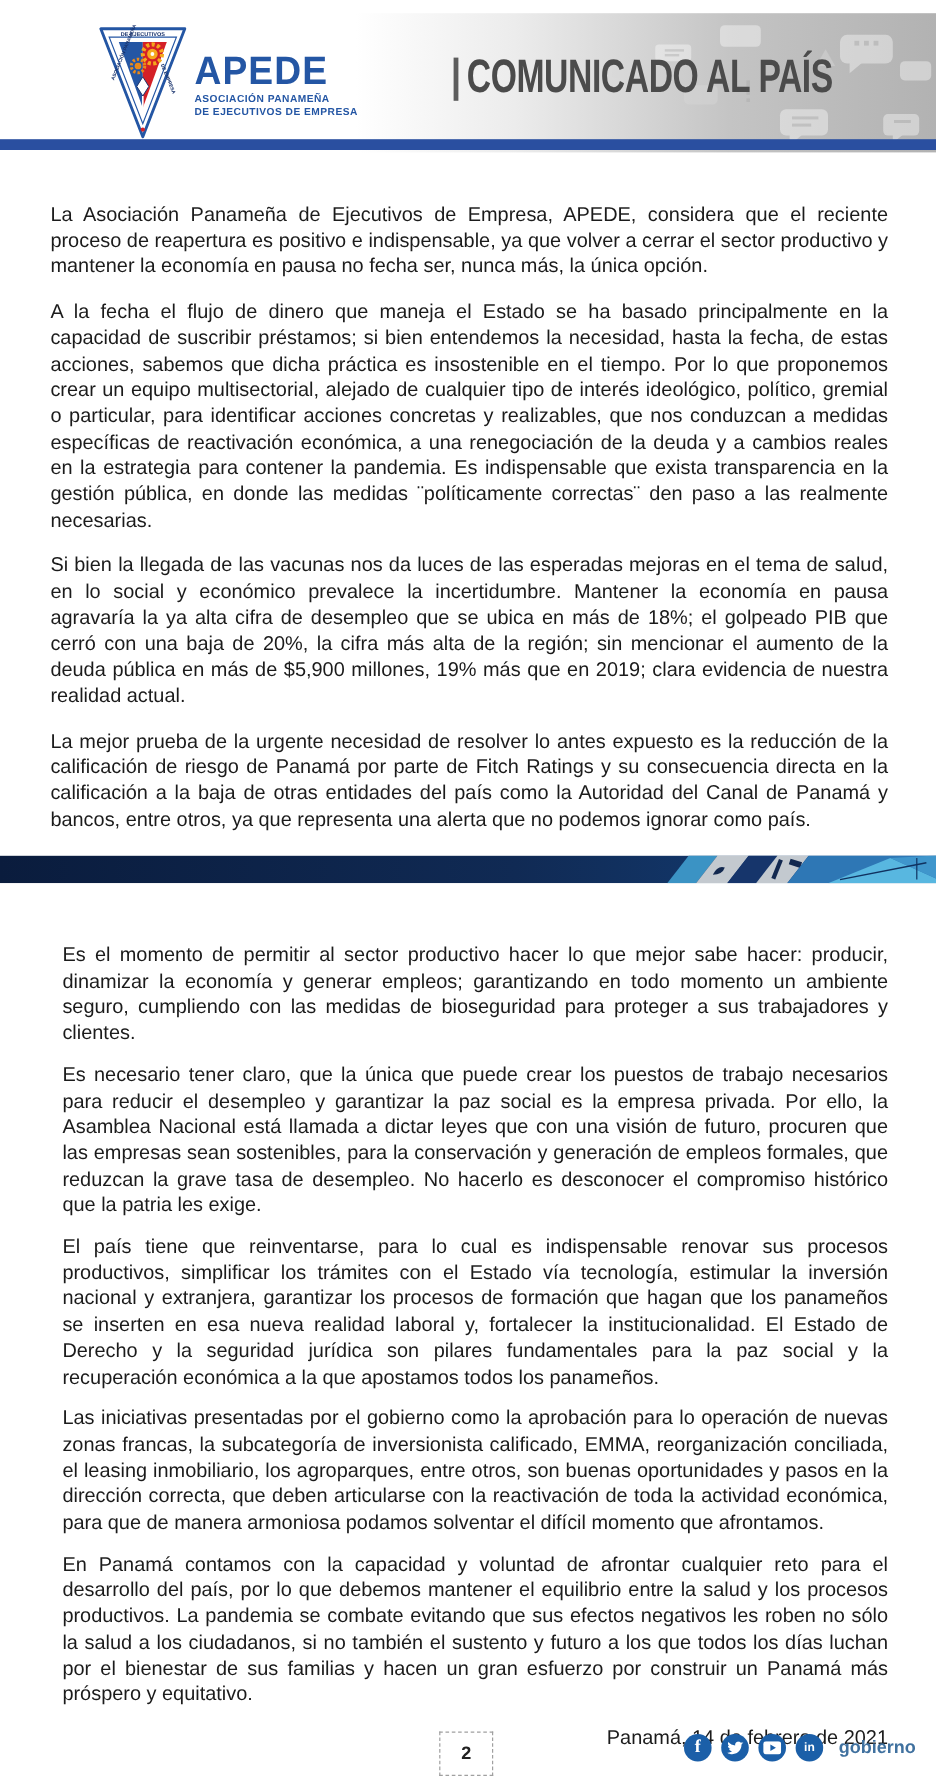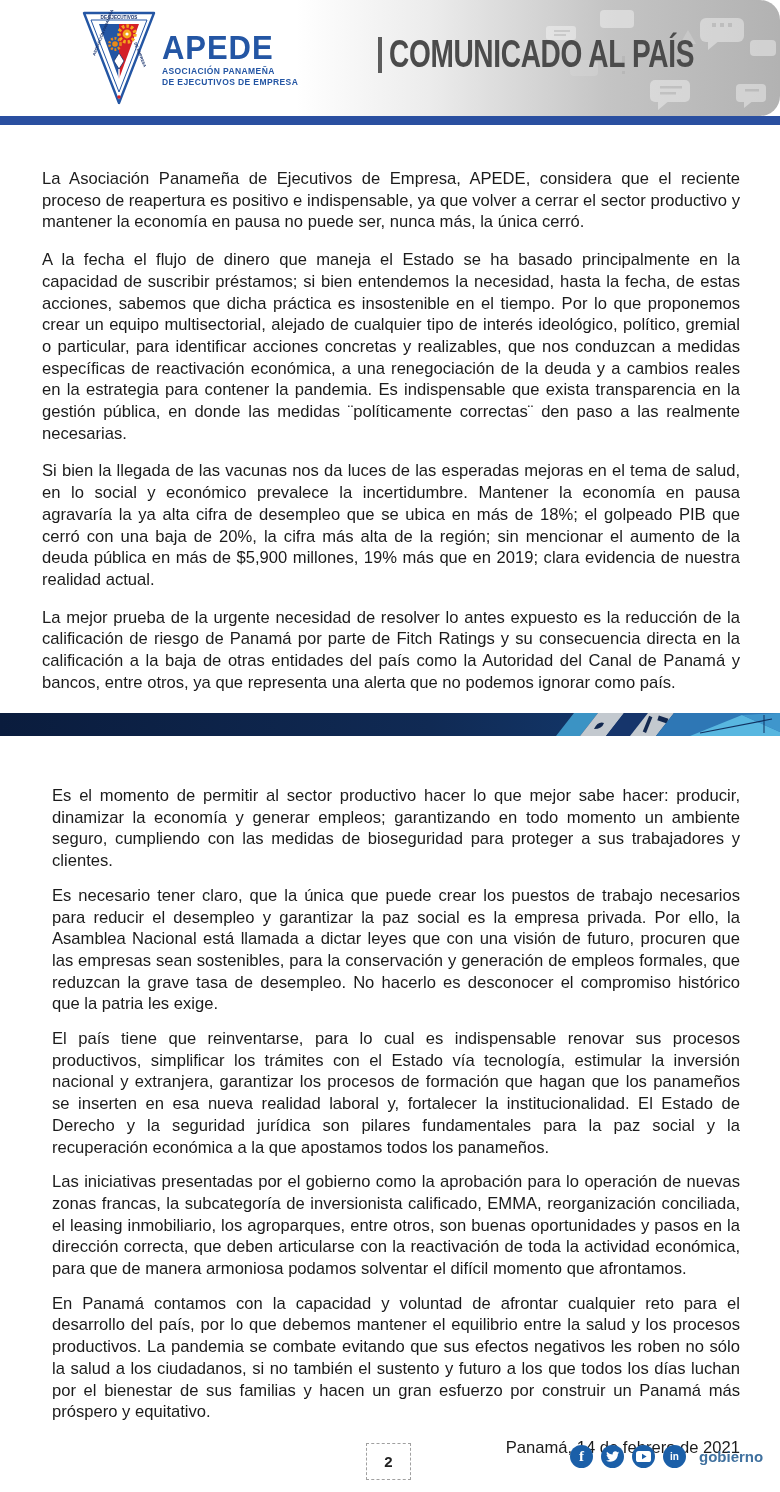--- a/index.html
+++ b/index.html
@@ -3,23 +3,22 @@
 <meta charset="utf-8">
 <style>
   html,body{margin:0;padding:0;}
   body{
     width:780px;height:1492px;position:relative;overflow:hidden;
     background:#ffffff;
     font-family:"Liberation Sans", sans-serif;
   }
   
   .header{
-    position:absolute;top:0;left:0;width:780px;height:116px;
+    position:absolute;top:11px;left:0;width:780px;height:116px;
     background:linear-gradient(90deg,#ffffff 0%,#ffffff 38%,#ececec 55%,#c4c4c4 78%,#b2b2b2 100%);
-    border-radius:20px;
   }
   .header-pattern{position:absolute;top:0;right:0;width:330px;height:116px;opacity:.55;}
   .logo-wrap{position:absolute;left:82px;top:9px;display:flex;align-items:flex-start;}
   .logo-text{margin-left:6px;margin-top:24px;color:#2456a4;}
   .logo-acronym{font-size:33px;font-weight:600;letter-spacing:1px;line-height:30px;transform:scaleX(.94);transform-origin:left;}
   .logo-org{font-size:8.5px;font-weight:bold;letter-spacing:.4px;line-height:10.5px;margin-top:3px;}
   .title-group{position:absolute;left:378px;top:37px;display:flex;align-items:stretch;height:36px;}
   .title-bar{width:4px;background:#5d5d5d;margin-right:7px;}
   .page-title{
     font-size:39px;font-weight:bold;color:#4b4b4b;line-height:34px;margin:0;
@@ -118,21 +117,21 @@
   </div>
 
   <div class="title-group">
     <span class="title-bar"></span>
     <h1 class="page-title">COMUNICADO AL PAÍS</h1>
   </div>
 </div>
 <div class="accent-bar"></div>
 
 <div class="page1">
-  <p class="doc-par">La Asociación Panameña de Ejecutivos de Empresa, APEDE, considera que el reciente proceso de reapertura es positivo e indispensable, ya que volver a cerrar el sector productivo y mantener la economía en pausa no puede ser, nunca más, la única cerró.</p>
+  <p class="doc-par">La Asociación Panameña de Ejecutivos de Empresa, APEDE, considera que el reciente proceso de reapertura es positivo e indispensable, ya que volver a cerrar el sector productivo y mantener la economía en pausa no fecha ser, nunca más, la única opción.</p>
   <p class="doc-par">A la fecha el flujo de dinero que maneja el Estado se ha basado principalmente en la capacidad de suscribir préstamos; si bien entendemos la necesidad, hasta la fecha, de estas acciones, sabemos que dicha práctica es insostenible en el tiempo. Por lo que proponemos crear un equipo multisectorial, alejado de cualquier tipo de interés ideológico, político, gremial o particular, para identificar acciones concretas y realizables, que nos conduzcan a medidas específicas de reactivación económica, a una renegociación de la deuda y a cambios reales en la estrategia para contener la pandemia. Es indispensable que exista transparencia en la gestión pública, en donde las medidas ¨políticamente correctas¨ den paso a las realmente necesarias.</p>
   <p class="doc-par">Si bien la llegada de las vacunas nos da luces de las esperadas mejoras en el tema de salud, en lo social y económico prevalece la incertidumbre. Mantener la economía en pausa agravaría la ya alta cifra de desempleo que se ubica en más de 18%; el golpeado PIB que cerró con una baja de 20%, la cifra más alta de la región; sin mencionar el aumento de la deuda pública en más de $5,900 millones, 19% más que en 2019; clara evidencia de nuestra realidad actual.</p>
   <p class="doc-par">La mejor prueba de la urgente necesidad de resolver lo antes expuesto es la reducción de la calificación de riesgo de Panamá por parte de Fitch Ratings y su consecuencia directa en la calificación a la baja de otras entidades del país como la Autoridad del Canal de Panamá y bancos, entre otros, ya que representa una alerta que no podemos ignorar como país.</p>
 </div>
 
 <svg class="divider-band" viewBox="0 0 780 23" xmlns="http://www.w3.org/2000/svg">
   <defs>
     <linearGradient id="bandGrad" x1="0" y1="0" x2="1" y2="0">
       <stop offset="0" stop-color="#0a1c3d"></stop>
       <stop offset=".55" stop-color="#102a54"></stop>

